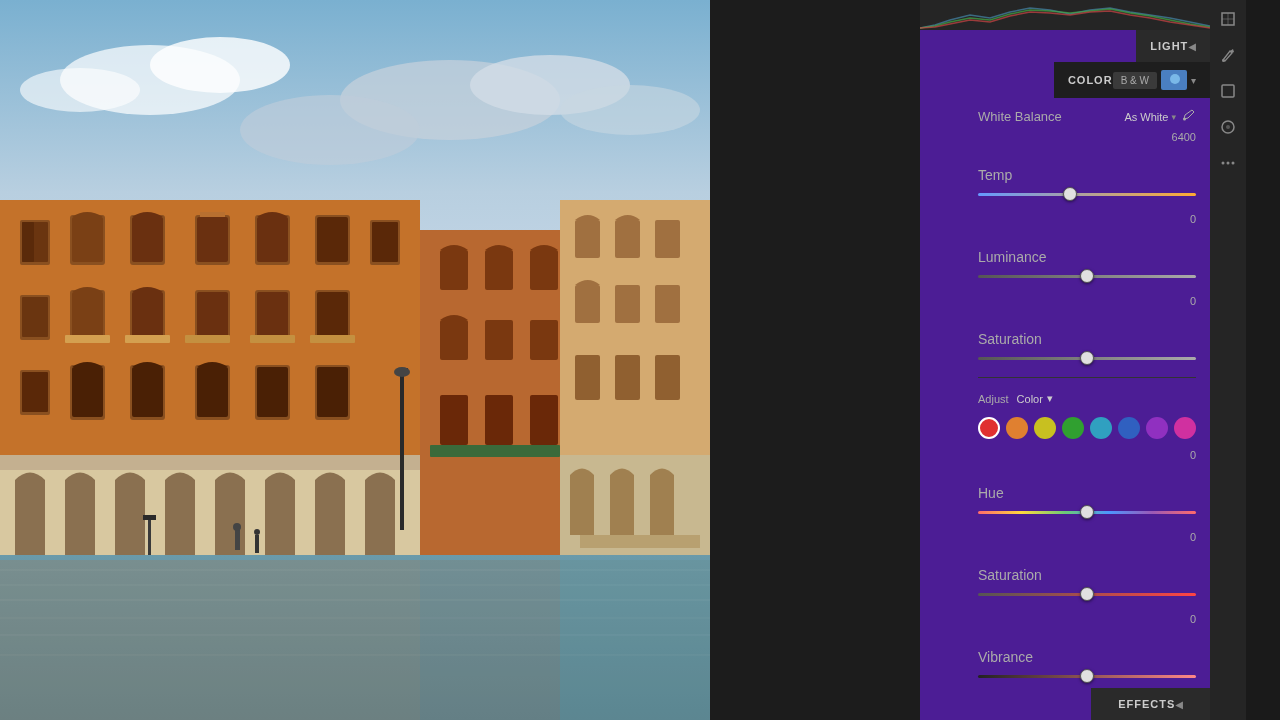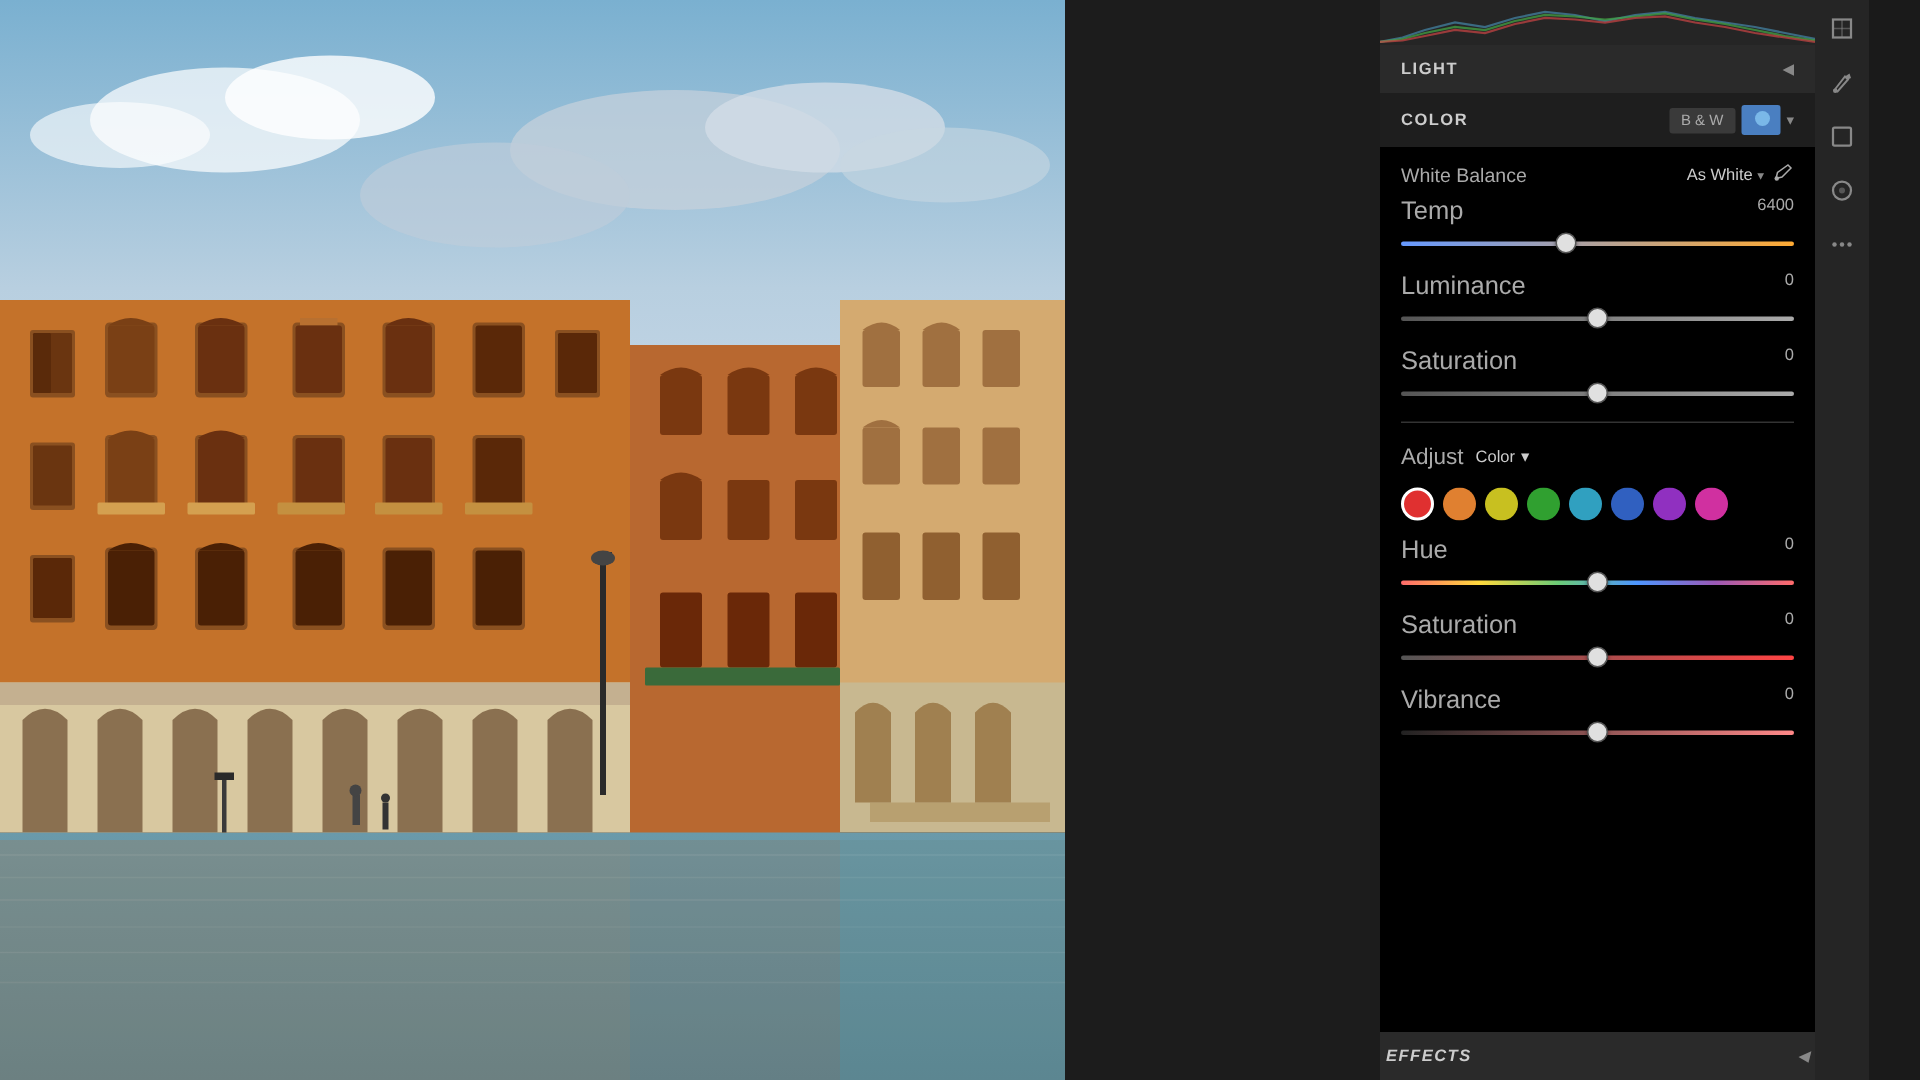--- a/index.html
+++ b/index.html
@@ -31,25 +31,26 @@
       width: 210px;
       height: 720px;
       background: #1c1c1c;
       flex-shrink: 0;
     }
 
     
     .right-panel {
       width: 290px;
       height: 720px;
-      background: #000000;
+      background: #4c1d95;
       display: flex;
       flex-direction: column;
       flex-shrink: 0;
       overflow: hidden;
+      align-items: flex-end;
     }
 
     
     .histogram-area {
       height: 30px;
       background: #252525;
       position: relative;
       overflow: hidden;
     }
 
@@ -209,21 +210,22 @@
     }
 
     .slider-label-row {
       display: flex;
       justify-content: space-between;
       margin-bottom: 4px;
     }
 
     .slider-label {
       color: #aaa;
-      font-size: 17px;
+      font-size: 14px;
+      margin-top: 36px;
     }
 
     .slider-value {
       color: #aaa;
       font-size: 11px;
     }
 
     .slider-track-container {
       position: relative;
       height: 14px;
@@ -268,21 +270,21 @@
     
     .adjust-row {
       display: flex;
       align-items: center;
       gap: 8px;
       padding: 6px 0;
     }
 
     .adjust-label {
       color: #aaa;
-      font-size: 15px;
+      font-size: 11px;
     }
 
     .adjust-color-btn {
       color: #ccc;
       font-size: 11px;
       display: flex;
       align-items: center;
       gap: 4px;
       cursor: pointer;
     }
@@ -319,24 +321,23 @@
     
     .lum-track {
       background: linear-gradient(to right, #222, #ff8888);
     }
 
     
     .effects-header {
       display: flex;
       align-items: center;
       justify-content: space-between;
-      padding: 10px 4px;
+      padding: 10px 27px;
       background: #2a2a2a;
       margin-top: auto;
-      font-style: italic;
     }
 
     .effects-title {
       color: #ccc;
       font-size: 11px;
       font-weight: bold;
       letter-spacing: 1px;
     }
   </style>
 </head>

